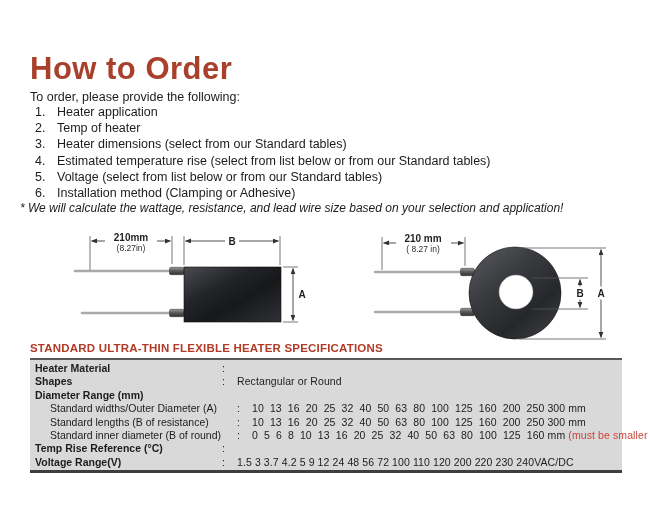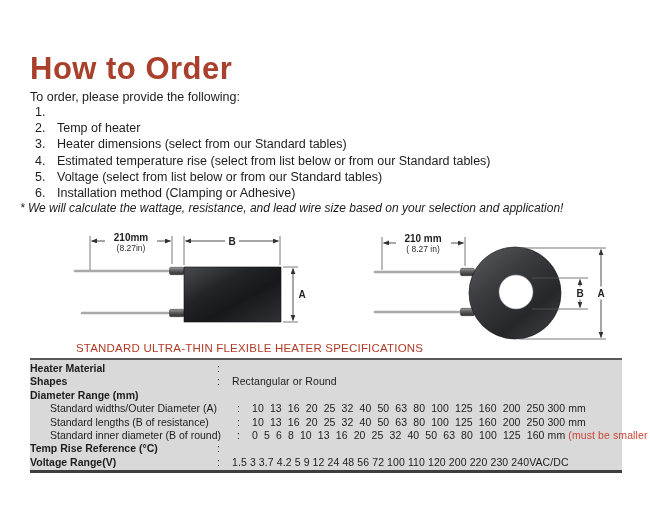--- a/index.html
+++ b/index.html
@@ -15,46 +15,47 @@
   .order-list { position:absolute; left:35px; top:104px; }
   .order-item { display:flex; height:16.2px; line-height:16.2px; font-size:12.5px; }
   .order-item .num { width:22px; flex:0 0 22px; }
   .footnote { position:absolute; left:20px; top:201px; font-size:12px; font-style:italic; }
 
   .diagram-svg { position:absolute; left:0; top:0; width:650px; height:523px; pointer-events:none; }
   .dim-text  { font-size:10px; font-weight:bold; fill:#1f1f1f; font-family:"Liberation Sans", sans-serif; }
   .dim-sub   { font-size:8.5px; fill:#2d2d2d; font-weight:normal; font-family:"Liberation Sans", sans-serif; }
 
   .spec-heading {
-    position:absolute; left:30px; top:342px; font-size:11.5px; font-weight:normal;
-    color:#B23A26; letter-spacing:0.2px;margin-left:46px;
+    position:absolute; left:30px; top:342px; font-size:11.5px; font-weight:bold;
+    color:#B23A26; letter-spacing:0.2px;
   }
   .spec-table {
     position:absolute; left:30px; top:358px; width:592px; background:#D9D9D9;
     border-top:2px solid #57585a; border-bottom:3px solid #3e3e40; padding:2px 0 1px;
   }
   .spec-row { display:flex; height:13.4px; line-height:13.4px; font-size:10.5px; white-space:nowrap; }
-  .spec-row .label { flex:0 0 187px; overflow:hidden; }
+  .spec-row .label { flex:0 0 187px; padding-left:5px; overflow:hidden; }
   .spec-row.indent .label { padding-left:20px; }
   .spec-row.bold-label .label { font-weight:bold; }
   .spec-row .colon { flex:0 0 15px; text-align:left; }
   .spec-row .value { flex:1; white-space:pre; letter-spacing:0.1px; }
   .spec-row .note { color:#CC4437; white-space:pre; }
 </style>
 </head>
 <body>
 
 <div class="page">
 
   <div class="title">How to Order</div>
   <div class="intro">To order, please provide the following:</div>
 
   <div class="order-list">
     <div class="order-item">
       <span class="num">1.</span>
+      <span>Heater application</span>
     </div>
     <div class="order-item">
       <span class="num">2.</span>
       <span>Temp of heater</span>
     </div>
     <div class="order-item">
       <span class="num">3.</span>
       <span>Heater dimensions (select from our Standard tables)</span>
     </div>
     <div class="order-item">

